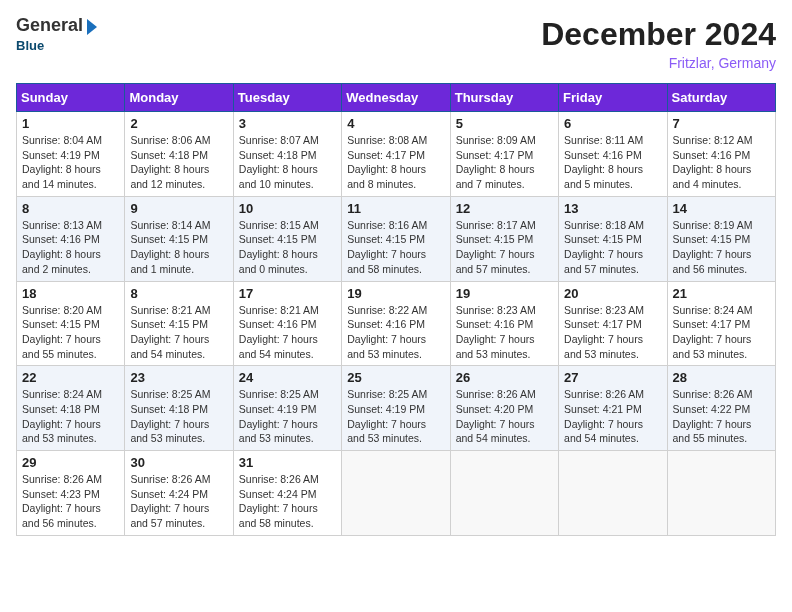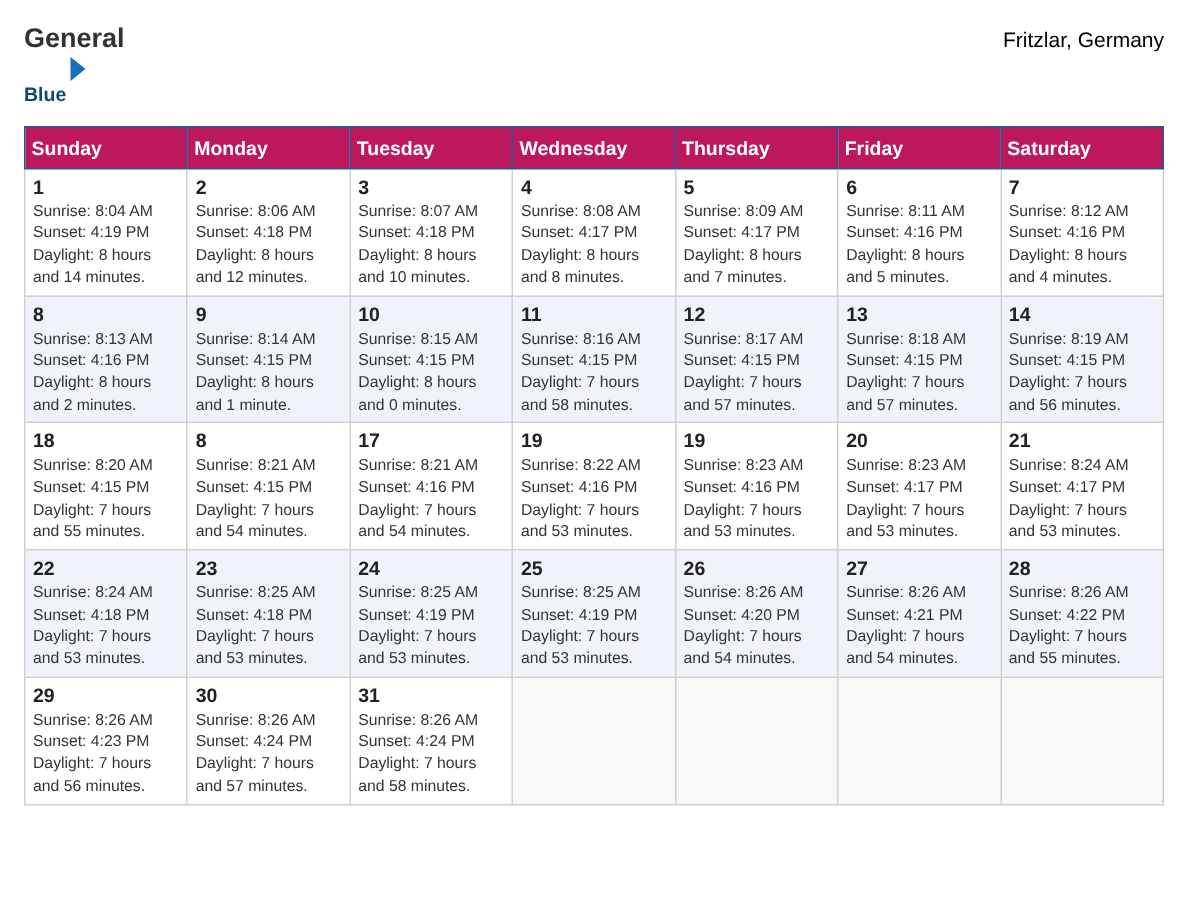--- a/index.html
+++ b/index.html
@@ -37,30 +37,30 @@
     .title-section {
       text-align: right;
     }
     .month-title {
       font-size: 32px;
       font-weight: bold;
       color: #222;
     }
     .location {
       font-size: 14px;
-      color: #000000;
+      color: #8b5cf6;
       margin-top: 2px;
     }
     .calendar {
       width: 100%;
       border-collapse: collapse;
       font-size: 11px;
     }
     .calendar th {
-      background: #be185d;
+      background: #6d28d9;
       color: #fff;
       padding: 6px 4px;
       text-align: left;
       font-size: 13px;
       font-weight: bold;
       border: 1px solid #1a5a9a;
     }
     .calendar td {
       vertical-align: top;
       border: 1px solid #d0d0d0;
@@ -89,30 +89,31 @@
     .empty-cell {
       background: #f8f8f8 !important;
     }
   </style>
 </head>
 <body>
 
 <div class="header">
   <div class="logo">
     <div>
-      <div style="display:flex;align-items:center;flex-direction:column;">
+      <div style="display:flex;align-items:center;">
         <span class="logo-text">
           <span class="general">General</span>
         </span>
         <div class="logo-arrow"></div>
       </div>
       <span class="logo-text" style="color:#0c4a6e;font-size:13px;font-weight:bold;">Blue</span>
     </div>
   </div>
   <div class="title-section">
+    <div class="month-title">December 2024</div>
     <div class="location">Fritzlar, Germany</div>
   </div>
 </div>
 
 <table class="calendar">
   <thead>
     <tr id="header-row">
         <th>Sunday</th>
         <th>Monday</th>
         <th>Tuesday</th>

